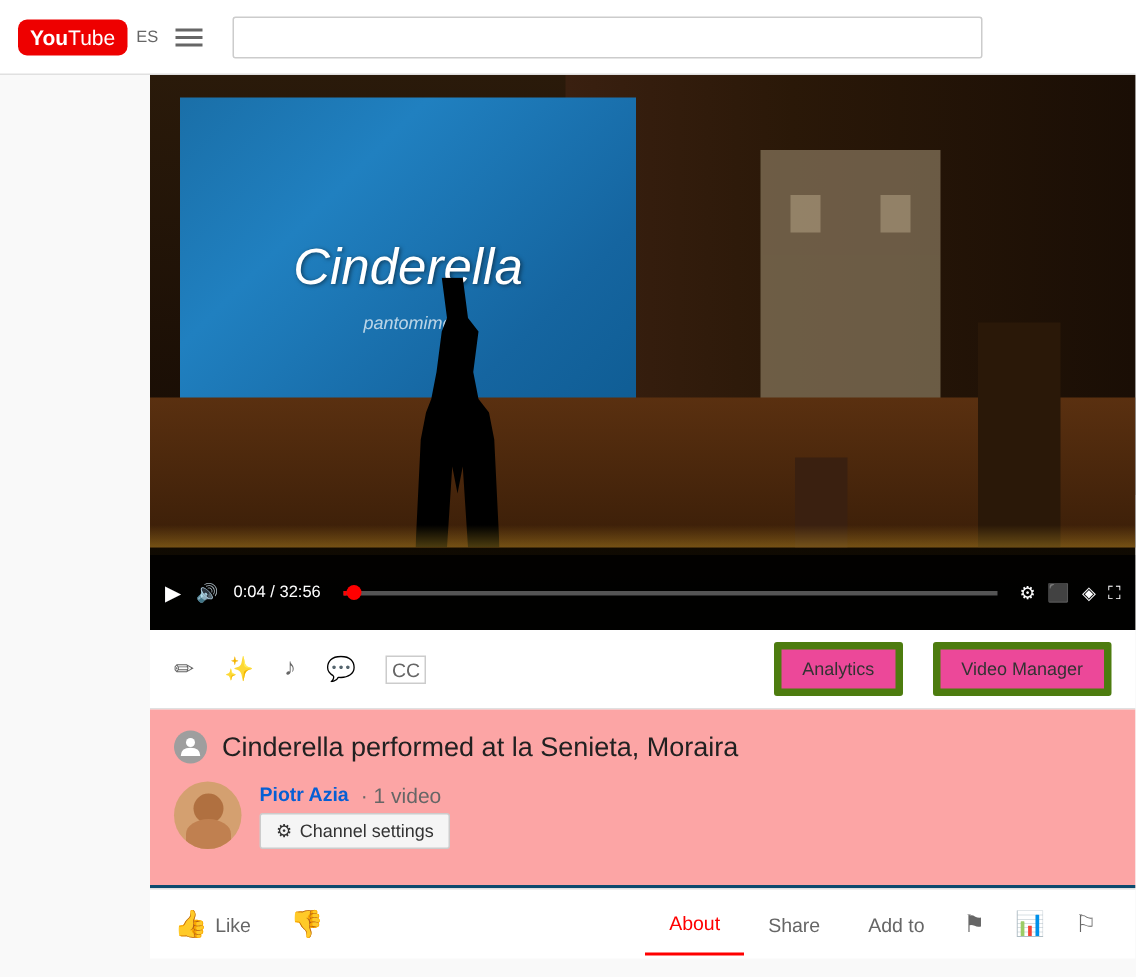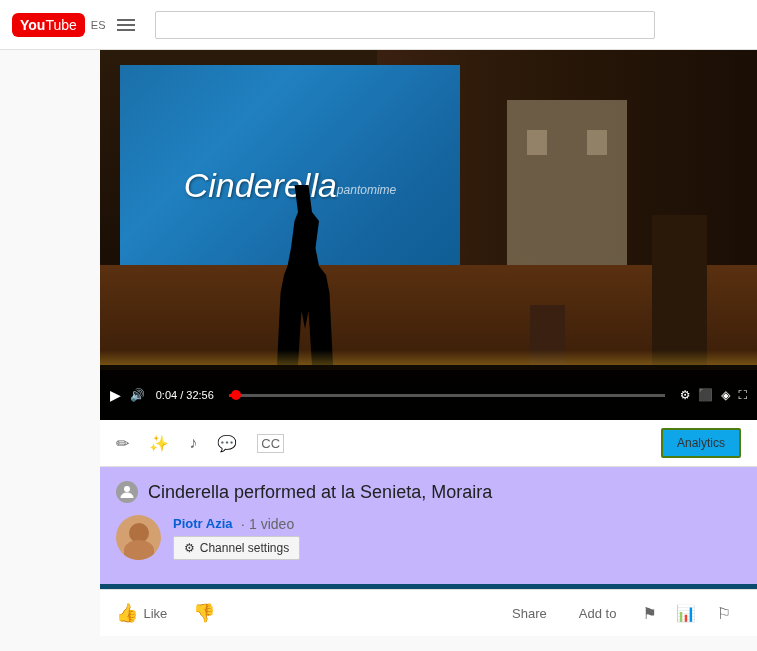--- a/index.html
+++ b/index.html
@@ -101,24 +101,25 @@
       position: absolute;
       inset: 0;
       background: linear-gradient(to bottom, #2a1a0a 0%, #1a0e05 60%, #0a0800 100%);
     }
 
     
     .projection-screen {
       position: absolute;
       top: 15px;
       left: 20px;
-      width: 340px;
+      width: 304px;
       height: 250px;
       background: linear-gradient(135deg, #1a6fa8 0%, #2080c0 30%, #1565a0 70%, #0d5a90 100%);
       display: flex;
+      flex-direction: column;
       align-items: center;
       justify-content: center;
     }
     .slide-title {
       color: #fff;
       font-size: 34px;
       font-style: italic;
       font-weight: normal;
       text-shadow: 1px 1px 3px rgba(0,0,0,0.5);
       margin-bottom: 10px;
@@ -294,33 +295,33 @@
       gap: 20px;
     }
     .tool-icon {
       color: #666;
       font-size: 16px;
       cursor: pointer;
     }
     .tools-spacer { flex: 1; }
     .analytics-btn, .video-manager-btn {
       padding: 6px 14px;
-      border: 2px solid #4d7c0f;
-      background: #0ea5e9;
+      border: 5px solid #4d7c0f;
+      background: #ec4899;
       border-radius: 2px;
       font-size: 12px;
       cursor: pointer;
       color: #333;
     }
 
     
     .video-info {
-      background: #c4b5fd;
+      background: #fca5a5;
       padding: 14px 16px;
-      border-bottom: 5px solid #0c4a6e;
+      border-bottom: 2px solid #0c4a6e;
     }
     .video-title-row {
       display: flex;
       align-items: center;
       gap: 10px;
       margin-bottom: 12px;
     }
     .public-icon {
       width: 22px;
       height: 22px;
@@ -532,20 +533,21 @@
     </div>
 
     <div class="tools-bar">
       <span class="tool-icon">✏</span>
       <span class="tool-icon">✨</span>
       <span class="tool-icon">♪</span>
       <span class="tool-icon">💬</span>
       <span class="tool-icon" style="font-size:13px;border:1px solid #ccc;padding:1px 3px;">CC</span>
       <div class="tools-spacer"></div>
       <button class="analytics-btn">Analytics</button>
+      <button class="video-manager-btn">Video Manager</button>
     </div>
 
     <div class="video-info" style="position:relative;">
 
       <div class="video-title-row">
         <div class="public-icon">
           <svg width="14" height="14" viewBox="0 0 14 14" fill="white">
             <circle cx="7" cy="4" r="3" fill="white"></circle>
             <path d="M1 13 C1 9.5 3.5 8 7 8 C10.5 8 13 9.5 13 13" stroke="white" fill="white"></path>
           </svg>
@@ -576,20 +578,21 @@
       <div class="like-btn-area">
         <span class="like-thumb">👍</span>
         <span>Like</span>
       </div>
       <div class="like-btn-area" style="padding-left:0;">
         <span class="dislike-thumb">👎</span>
       </div>
 
       <div class="tabs-spacer"></div>
 
+      <div class="tab-item active">About</div>
       <div class="tab-item">Share</div>
       <div class="tab-item">Add to</div>
 
       <div class="tab-icon">⚑</div>
       <div class="tab-icon">📊</div>
       <div class="tab-icon">⚐</div>
     </div>
 
   </div>
 </div>

